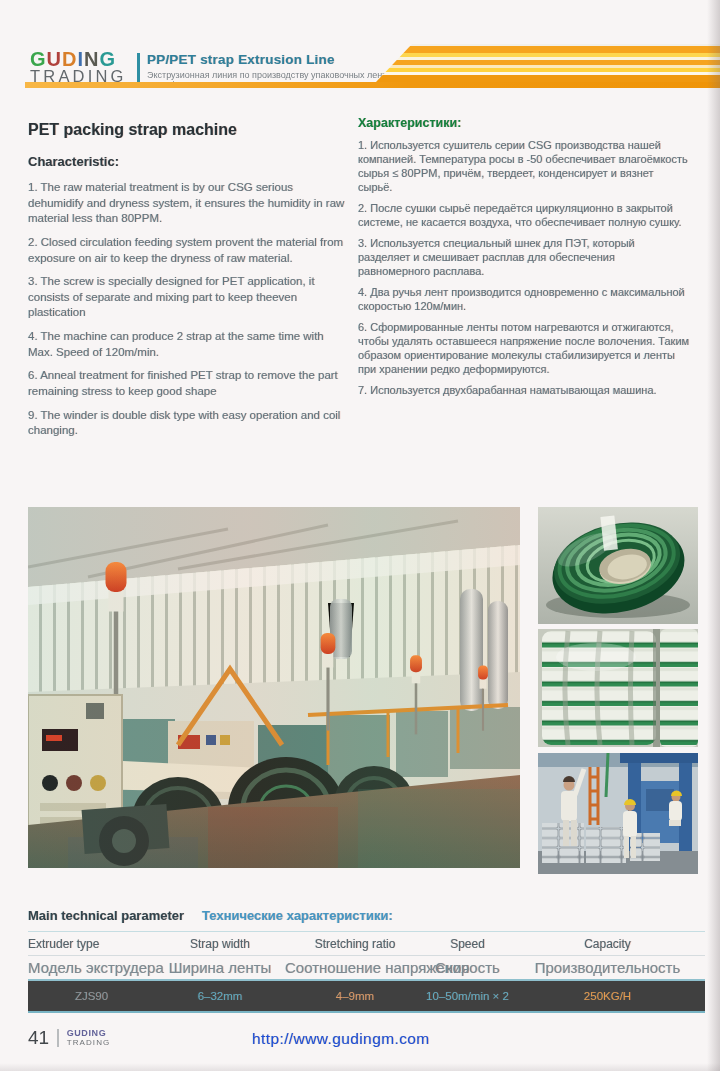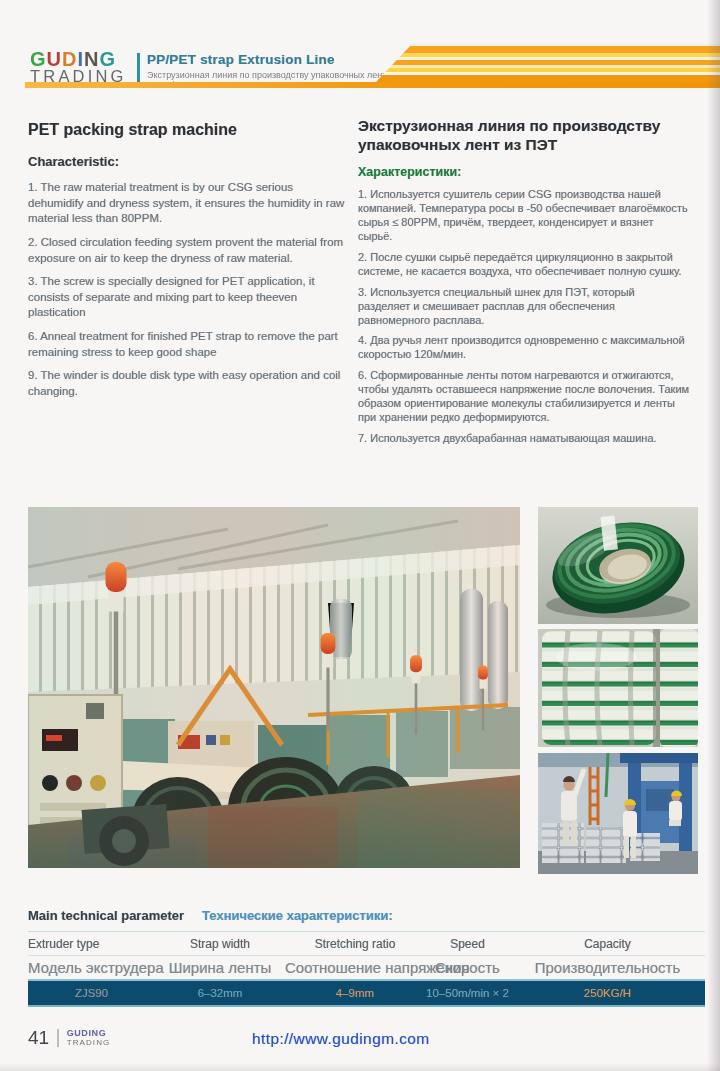--- a/index.html
+++ b/index.html
@@ -38,21 +38,21 @@
 
   
   .tbl-title-en{font-size:13px;font-weight:bold;color:#32434c;}
   .tbl-title-ru{font-size:13px;font-weight:bold;color:#4596c4;margin-left:18px;}
   .trow{display:flex;align-items:center;white-space:nowrap;}
   .trow span{display:block;text-align:center;}
   .c0{width:127px;text-align:left!important;}
   .c1{width:130px;}.c2{width:140px;}.c3{width:85px;}.c4{width:195px;}
   .row-en{height:23px;font-size:12px;color:#55626b;}
   .row-ru{height:23px;font-size:15px;color:#7d8a92;}
-  .row-val{height:24px;font-size:11.5px;background:#0c4a6e;}
+  .row-val{height:30px;font-size:11.5px;background:#404040;}
   .tline{height:0;border-top:1px solid #c6dde2;}
   .tline2{height:0;border-top:1px solid #d6dcdf;}
   .tline3{height:0;border-top:2px solid #8fc0cd;}
   .tline4{height:0;border-top:2px solid #79b4c4;}
 
   
   .pgnum{font-size:19px;color:#42474b;}
   .ft-div{width:1.5px;height:18px;background:#b9bcbe;margin:0 8px;}
   .ft-logo1{font-size:9px;font-weight:bold;color:#63639a;letter-spacing:.6px;line-height:9px;}
   .ft-logo2{font-size:8px;color:#6e7276;letter-spacing:1.1px;line-height:9px;}
@@ -82,26 +82,26 @@
 
   <div class="abs swoosh"></div>
   <div class="abs orange-bar"></div>
 
   <div class="abs" style="left:28px;top:120px;width:320px;">
     <div class="col-title fr" style="margin-bottom:14px;">PET packing strap machine</div>
     <div class="col-sub-en fr" style="margin-bottom:11px;">Characteristic:</div>
     <p class="para fr">1. The raw material treatment is by our CSG serious dehumidify and dryness system, it ensures the humidity in raw material less than 80PPM.</p>
     <p class="para fr">2. Closed circulation feeding system provent the material from exposure on air to keep the dryness of raw material.</p>
     <p class="para fr">3. The screw is specially designed for PET application, it consists of separate and mixing part to keep theeven plastication</p>
+    <p class="para fr">4. The machine can produce 2 strap at the same time with Max. Speed of 120m/min.</p>
     <p class="para fr">6. Anneal treatment for finished PET strap to remove the part remaining stress to keep good shape</p>
     <p class="para fr">9. The winder is double disk type with easy operation and coil changing.</p>
   </div>
 
   <div class="abs" style="left:358px;top:116px;width:348px;">
-    <div class="col-title fr" style="font-size:15.5px;margin-bottom:10px;">Экструзионная линия по производству упаковочных лент из ПЭТ</div>
     <div class="col-sub-ru fr" style="margin-bottom:9px;">Характеристики:</div>
     <p class="para-ru fr">1. Используется сушитель серии CSG производства нашей компанией. Температура росы в -50 обеспечивает влагоёмкость сырья ≤ 80PPM, причём, твердеет, конденсирует и вязнет сырьё.</p>
     <p class="para-ru fr">2. После сушки сырьё передаётся циркуляционно в закрытой системе, не касается воздуха, что обеспечивает полную сушку.</p>
     <p class="para-ru fr">3. Используется специальный шнек для ПЭТ, который разделяет и смешивает расплав для обеспечения равномерного расплава.</p>
     <p class="para-ru fr">4. Два ручья лент производится одновременно с максимальной скоростью 120м/мин.</p>
     <p class="para-ru fr">6. Сформированные ленты потом нагреваются и отжигаются, чтобы удалять оставшееся напряжение после волочения. Таким образом ориентирование молекулы стабилизируется и ленты при хранении редко деформируются.</p>
     <p class="para-ru fr">7. Используется двухбарабанная наматывающая машина.</p>
   </div>
 
   <div class="abs photo" style="left:28px;top:507px;width:492px;height:361px;">

